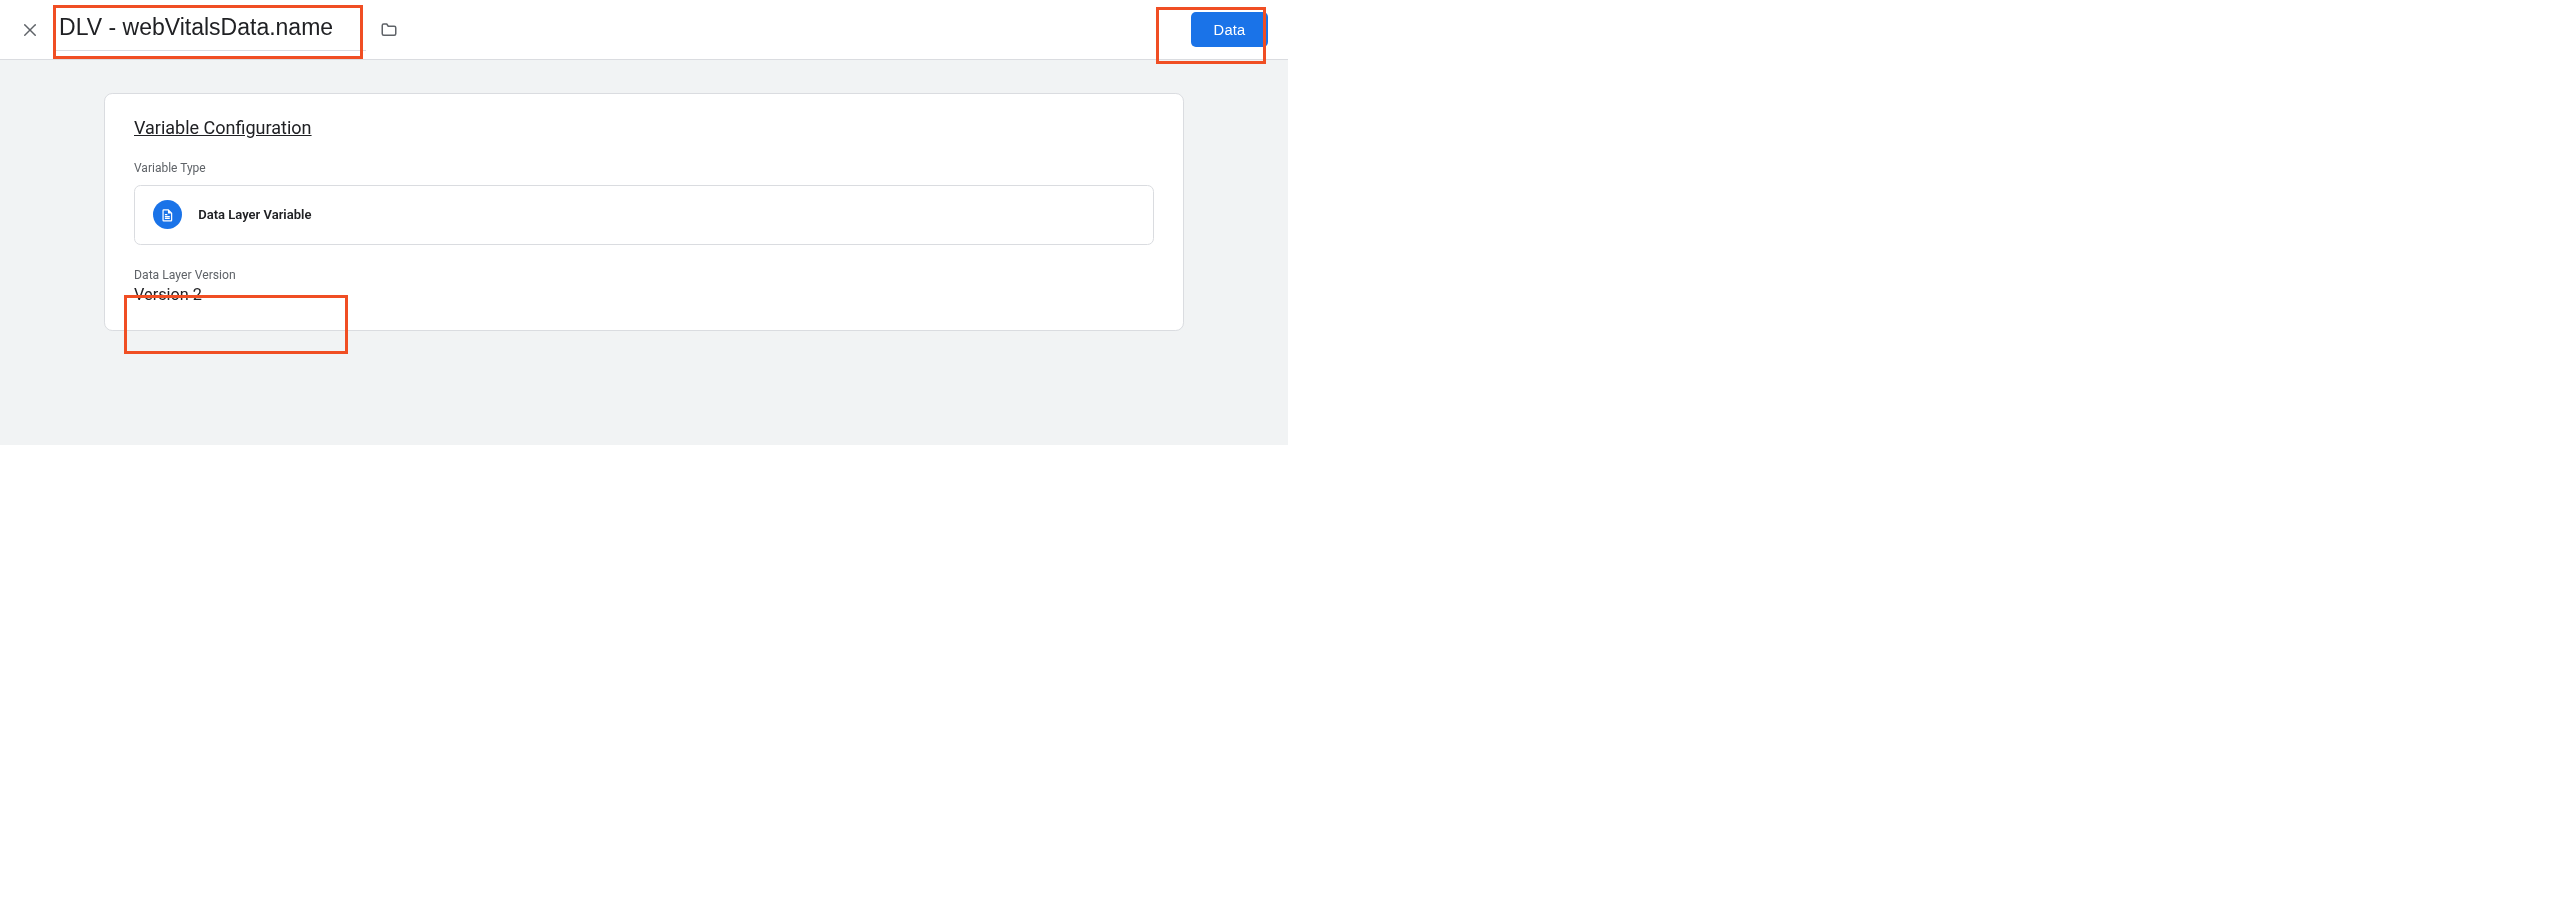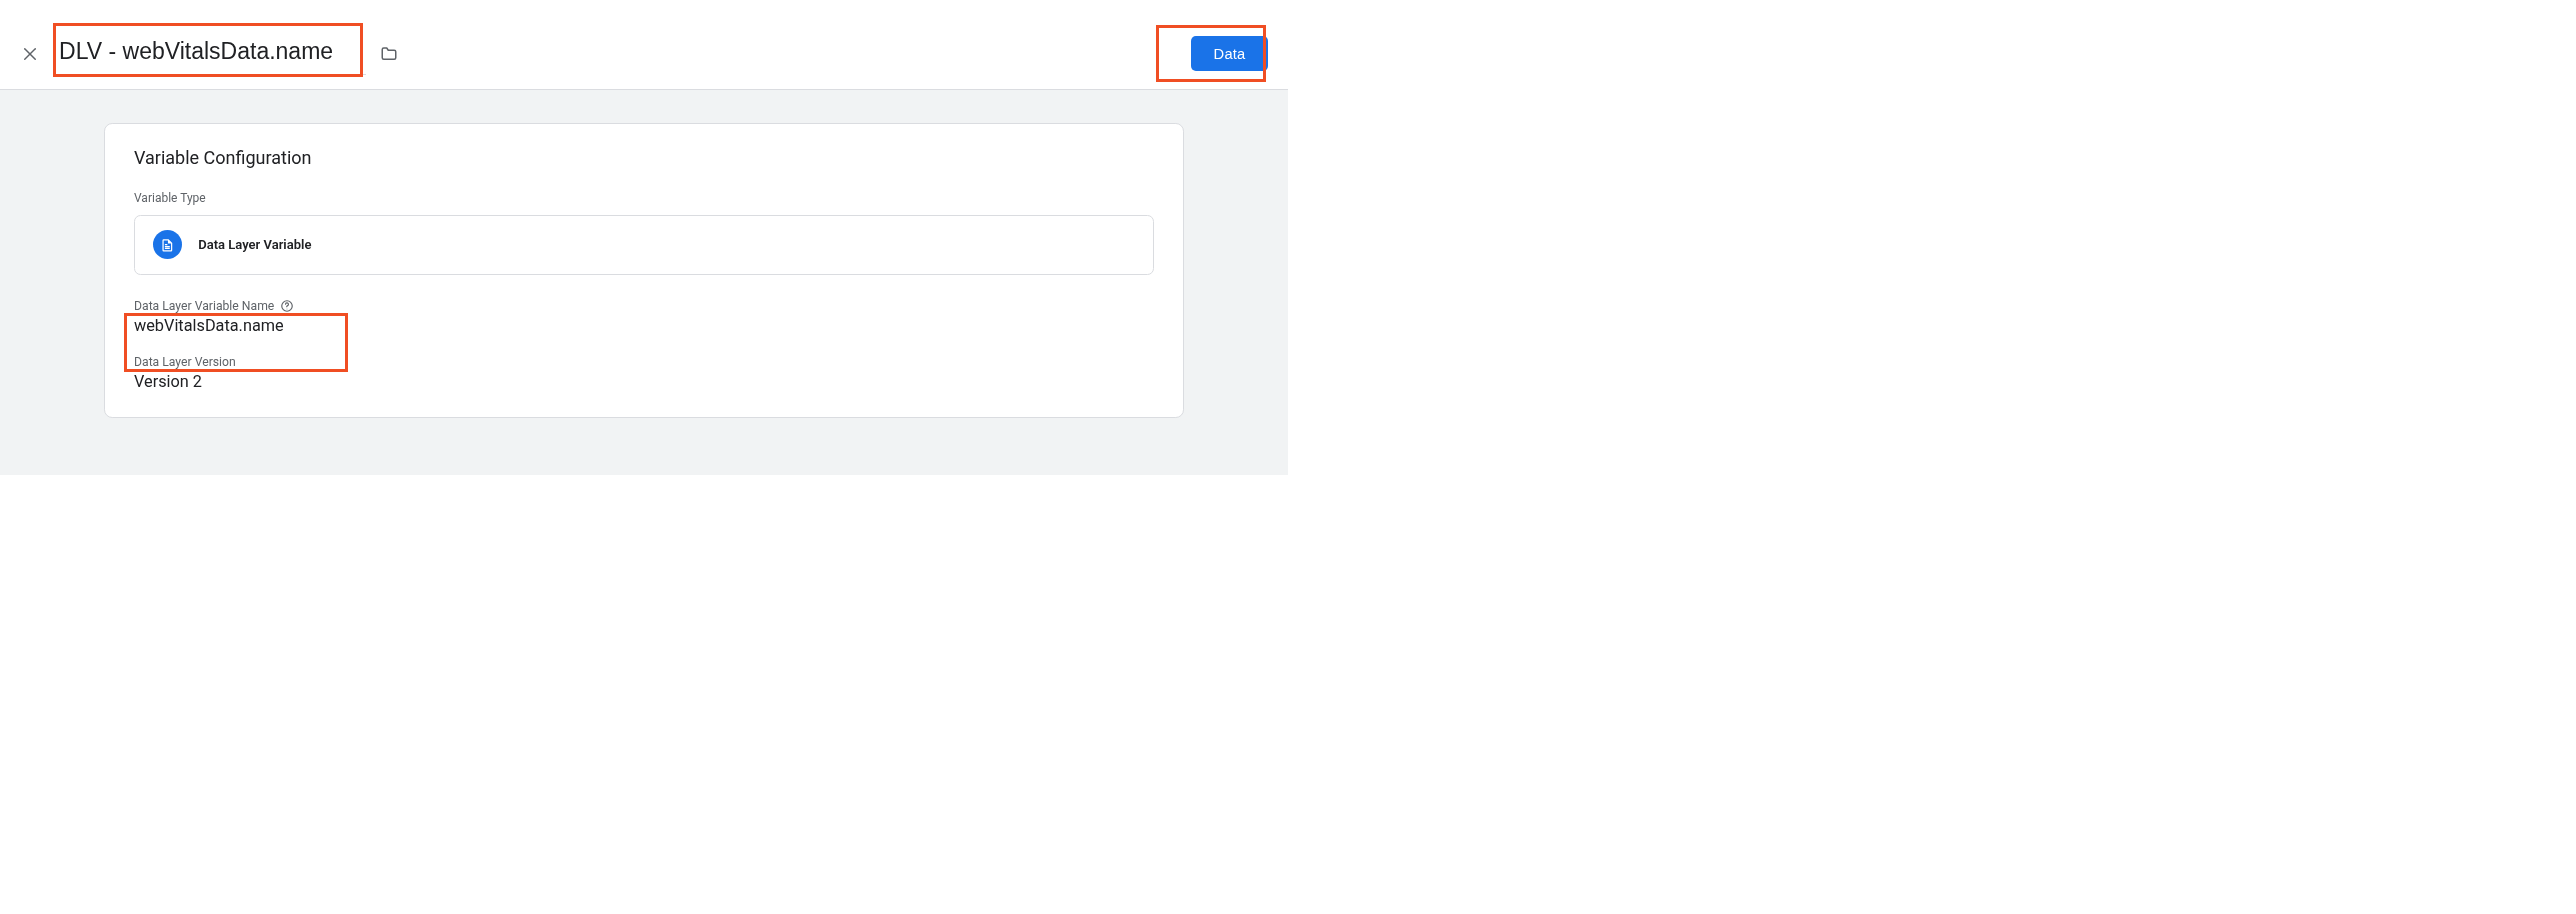--- a/index.html
+++ b/index.html
@@ -8,25 +8,24 @@
     font-family: "Google Sans", "Roboto", "Helvetica Neue", Arial, sans-serif;
     background: #ffffff;
     color: #202124;
     -webkit-font-smoothing: antialiased;
   }
 
   
   .topbar {
     display: flex;
     align-items: center;
-    height: 72px;
+    height: 60px;
     padding: 0 19.6px 0 13px;
     background: #ffffff;
     border-bottom: 0.8px solid #dadce0;
-    margin-top: 18px;
   }
   .topbar .close {
     width: 33px; height: 33px;
     display: flex; align-items: center; justify-content: center;
     color: #5f6368;
     cursor: pointer;
     border-radius: 50%;
   }
   .topbar .close svg { width: 18px; height: 18px; }
   .name-wrap {
@@ -79,20 +78,21 @@
     background:#ffffff;
     border:0.8px solid #dadce0;
     border-radius:8.2px;
     padding: 23px 29px 26px 29px;
   }
   .card-title {
     font-size:18px;
     font-weight:400;
     color:#202124;
     margin:0 0 23px 0;
+    text-decoration:underline;
   }
   .section-label {
     font-size:12px;
     color:#5f6368;
     margin-bottom:9.8px;
   }
   .type-chip {
     display:flex;
     align-items:center;
     gap:16.3px;
@@ -184,33 +184,20 @@
 
       <div class="type-chip">
         <div class="icon-wrap">
           <svg viewBox="0 0 24 24" fill="currentColor">
               <path d="M14 2H6a2 2 0 0 0-2 2v16a2 2 0 0 0 2 2h12a2 2 0 0 0 2-2V8l-6-6zM6 20V4h7v5h5v11H6zm2-7h8v2H8v-2zm0 3h8v2H8v-2zm0-6h4v2H8v-2z"></path>
             </svg>
         </div>
         <div class="type-name">Data Layer Variable</div>
       </div>
 
-      <div class="field-block">
-        <div class="field-label">
-          <span>Data Layer Variable Name</span>
-          <span class="help">
-            <svg viewBox="0 0 24 24" fill="none" stroke="currentColor" stroke-width="2" stroke-linecap="round" stroke-linejoin="round">
-                <circle cx="12" cy="12" r="9"></circle>
-                <path d="M9.5 9a2.5 2.5 0 1 1 3.5 2.3c-.9.4-1.5 1-1.5 2"></path>
-                <circle cx="12" cy="17" r="0.8" fill="currentColor" stroke="none"></circle>
-              </svg>
-          </span>
-        </div>
-        <div class="field-value">webVitalsData.name</div>
-      </div>
 
       <div class="field-block" style="margin-bottom:0;">
         <div class="field-label">
           <span>Data Layer Version</span>
         </div>
         <div class="field-value">Version 2</div>
       </div>
     </div>
   </div>
 

